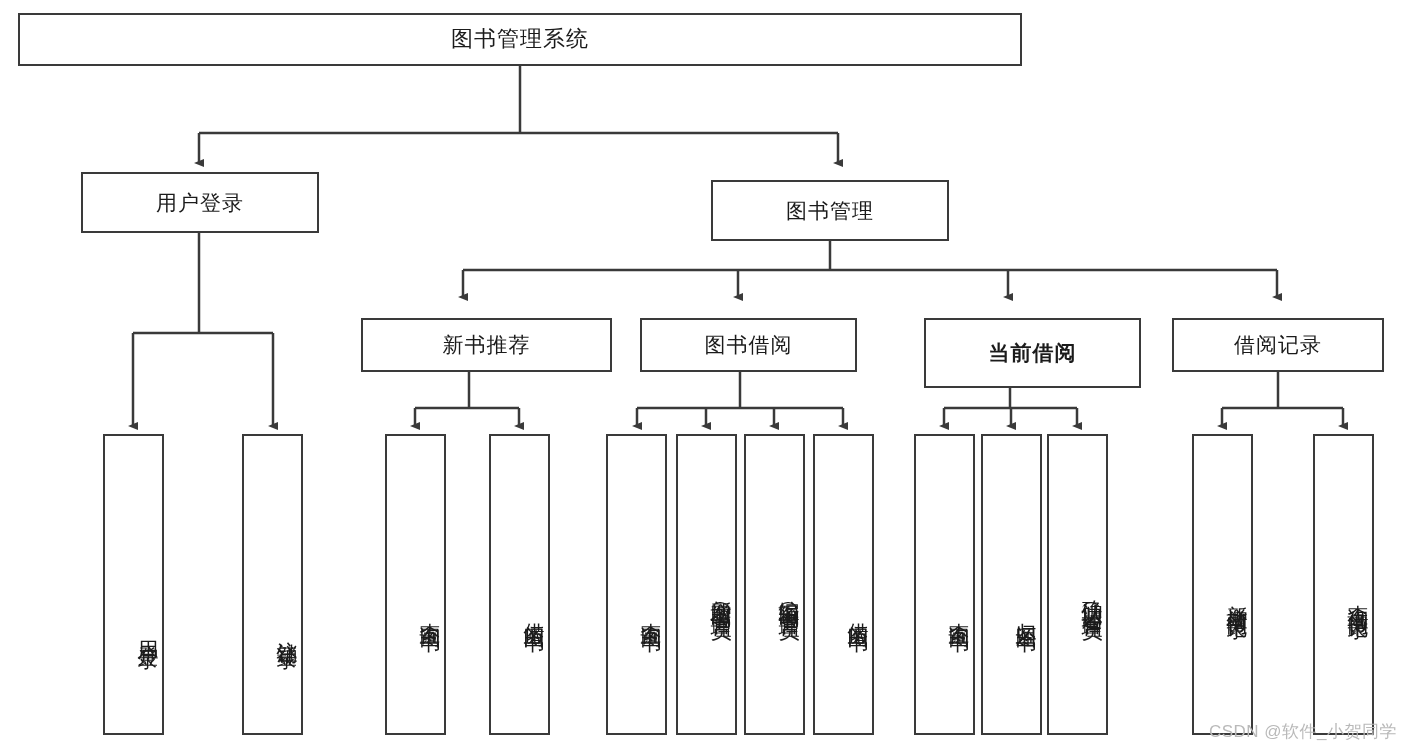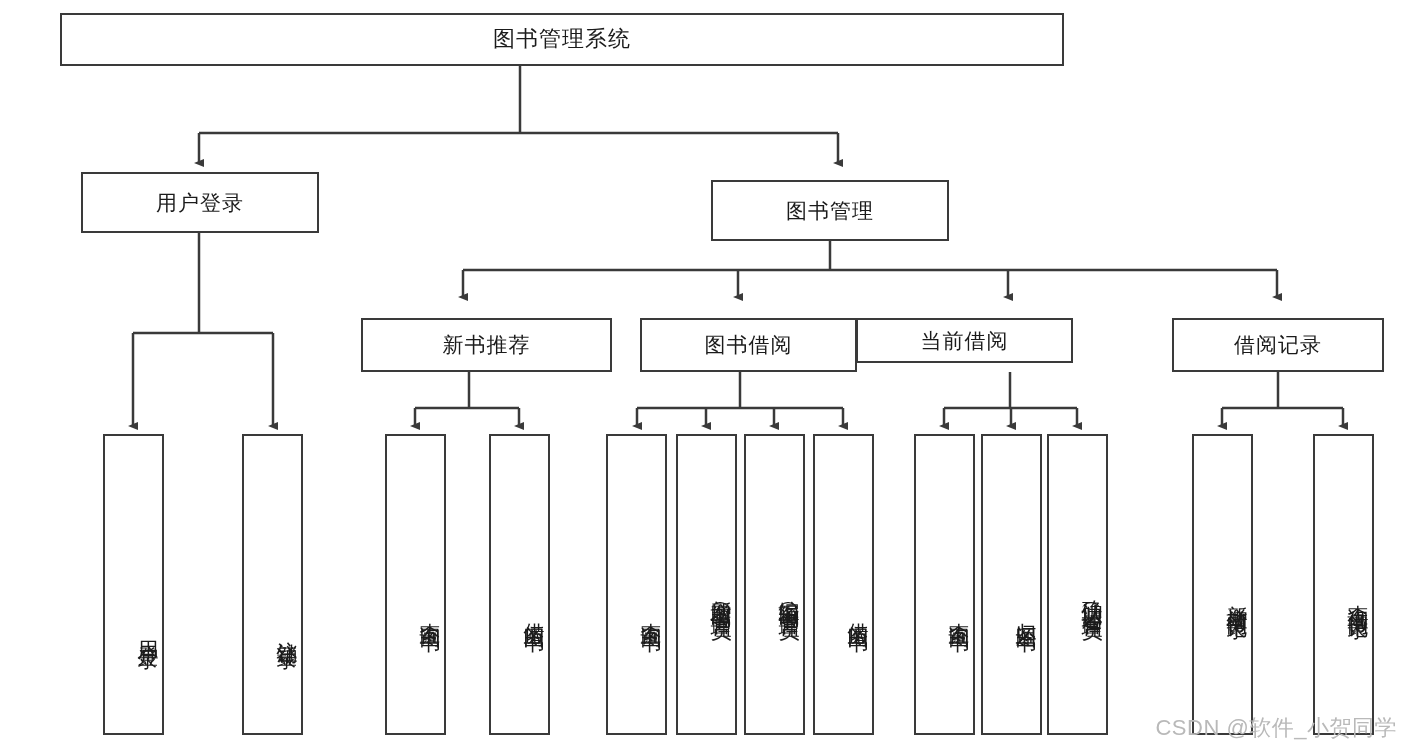--- a/index.html
+++ b/index.html
@@ -36,21 +36,20 @@
     text-align: center;
     z-index: 2;
   }
   .node.horiz {
     font-size: 21px;
     line-height: 1.1;
     letter-spacing: 1px;
   }
   .node.root {
     font-size: 22px;
-    margin-left: 42px;
   }
   .node.vert {
     writing-mode: vertical-rl;
     text-orientation: upright;
     font-size: 21px;
     letter-spacing: 3px;
     align-items: flex-start;
     justify-content: center;
     padding-top: 6px;
   }
@@ -65,21 +64,21 @@
   .node.vert.pad-top-mid {
     padding-top: 55px;
   }
   .node.vert.pad-top-sm {
     padding-top: 24px;
   }
   .watermark {
     position: absolute;
     right: 8px;
     bottom: 4px;
-    font-size: 22px;
+    font-size: 17px;
     color: #b9b9b9;
     letter-spacing: 0.5px;
     z-index: 5;
     white-space: nowrap;
     text-align: right;
   }
 </style>
 </head>
 <body>
 
@@ -145,21 +144,21 @@
   <div class="node horiz" style="left:711px; top:172px; width:238px; height:61px;margin-top:8px;">
     <span>图书管理</span>
   </div>
 
   <div class="node horiz" style="left:361px; top:318px; width:251px; height:54px;">
     <span>新书推荐</span>
   </div>
   <div class="node horiz" style="left:640px; top:318px; width:217px; height:54px;justify-content:center;">
     <span>图书借阅</span>
   </div>
-  <div class="node horiz" style="left:856px; top:318px; width:217px; height:45px;">
+  <div class="node horiz" style="left:924px; top:318px; width:217px; height:70px;font-weight:bold;">
     <span>当前借阅</span>
   </div>
   <div class="node horiz" style="left:1172px; top:318px; width:212px; height:54px;">
     <span>借阅记录</span>
   </div>
 
   <div class="node vert pad-top" style="left:103px; top:434px; width:61px; height:301px;">
     <span class="vtext">用户登录</span>
   </div>
   <div class="node vert pad-top" style="left:242px; top:434px; width:61px; height:301px;">

